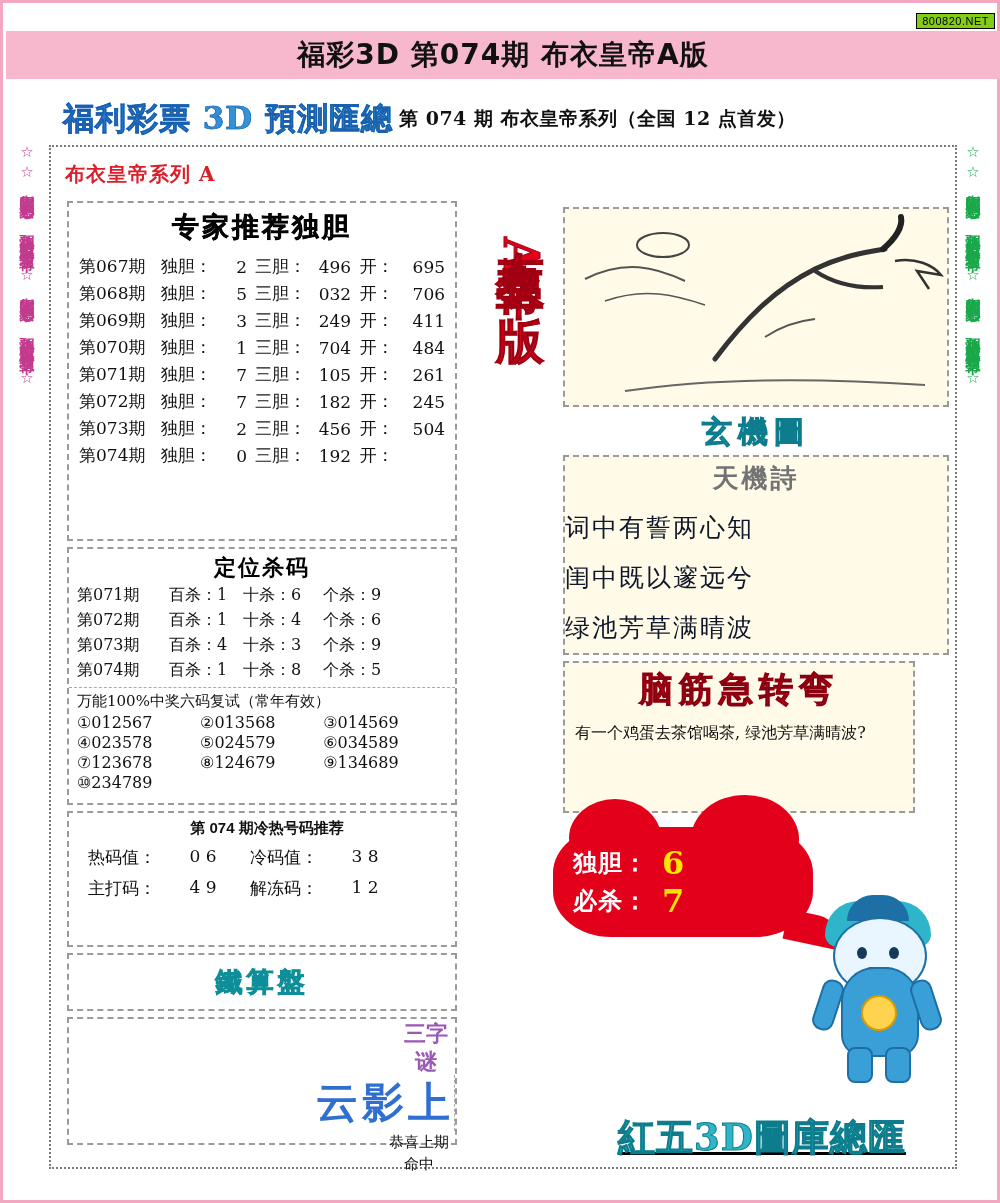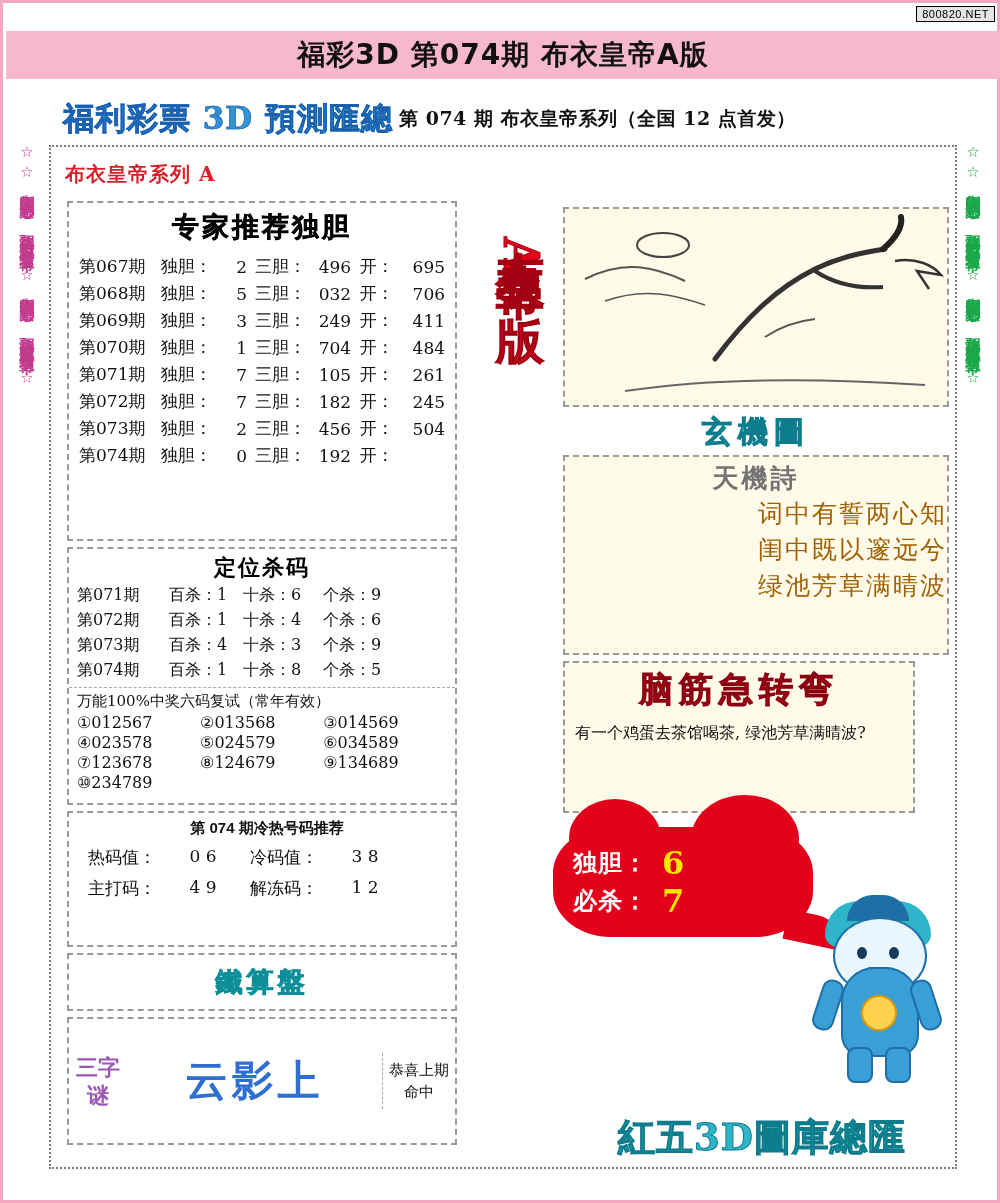--- a/index.html
+++ b/index.html
@@ -14,26 +14,26 @@
     position:absolute;left:0;top:0;width:1000px;height:1203px;
     box-sizing:border-box;
     border:3px solid #f4a7c0;
     background:#fff;
   }
   
   .topbar{
     position:absolute;left:0;top:0;width:1000px;height:24px;
   }
   .site-badge{
-    position:absolute;right:8px;top:3px;
+    position:absolute;right:8px;top:10px;
     border:1px solid #000;
     font-size:11px;
     padding:1px 5px;
     font-family:"Liberation Sans",sans-serif;
-    background:#e5e5e5;
+    background:#84cc16;
     letter-spacing:0.5px;
   }
   
   .header{
     position:absolute;left:3px;top:28px;width:994px;height:48px;
     background:#f7b8cd;
     display:flex;align-items:center;justify-content:center;
   }
   .header .title{
     font-size:28px;font-weight:bold;color:#111;
@@ -149,21 +149,21 @@
   .hcrow .v{width:76px;}
 
   .box-tiesuan{left:8px;top:798px;width:390px;height:58px;
     display:flex;align-items:center;justify-content:center;}
   .tiesuan{
     font-size:27px;font-weight:bold;color:#18b9c6;
     font-family:"DejaVu Serif","Liberation Serif",serif;
     -webkit-text-stroke:1px #0e8e99;letter-spacing:4px;
   }
   .box-riddle{left:8px;top:862px;width:390px;height:128px;}
-  .riddle-inner{display:flex;height:100%;align-items:center;}
+  .riddle-inner{display:flex;height:100%;align-items:flex-end;flex-direction:column;}
   .riddle-label{
     width:58px;font-size:22px;color:#9b59b6;font-weight:bold;
     line-height:28px;text-align:center;
     font-family:"DejaVu Serif","Liberation Serif",serif;
   }
   .riddle-main{
     flex:1;text-align:center;font-size:42px;font-weight:bold;color:#2f6fd0;
     font-family:"DejaVu Serif","Liberation Serif",serif;
     letter-spacing:4px;
     border-right:1px dashed #aaa;
@@ -195,23 +195,23 @@
     font-size:30px;font-weight:bold;color:#2fb5c9;
     -webkit-text-stroke:1px #0d7c8c;letter-spacing:6px;
     font-family:"DejaVu Serif","Liberation Serif",serif;
   }
   .box-poem{left:0px;top:300px;width:386px;height:200px;background:#fffbe8;}
   .poem-title{
     text-align:center;font-size:26px;font-weight:bold;color:#737373;margin-top:4px;
     font-family:"DejaVu Serif","Liberation Serif",serif;letter-spacing:3px;
   }
   .poem-line{
-    text-align:right;font-size:25px;color:#a16207;
-    font-family:"DejaVu Serif","Liberation Serif",serif;
-    line-height:36px;letter-spacing:2px;
+    text-align:left;font-size:25px;color:#0f172a;
+    font-family:"DejaVu Serif","Liberation Serif",serif;
+    line-height:36px;letter-spacing:2px;margin-top:14px;
   }
   .box-naojin{left:0px;top:506px;width:352px;height:152px;background:#fffbe8;}
   .naojin-title{
     text-align:center;font-size:34px;font-weight:bold;color:#e2001a;
     -webkit-text-stroke:1px #8a0010;letter-spacing:6px;margin-top:4px;
     font-family:"DejaVu Serif","Liberation Serif",serif;
   }
   .naojin-q{
     font-size:16px;color:#111;padding:8px 10px 0 10px;line-height:24px;
     font-family:"DejaVu Serif","Liberation Serif",serif;
@@ -249,21 +249,21 @@
   .m-mouth{position:absolute;left:66px;top:72px;width:20px;height:9px;background:#e2001a;border-radius:0 0 10px 10px;}
   .m-arm{position:absolute;width:18px;height:48px;background:#3a9fd6;border:2px solid #1d6fa5;border-radius:10px;top:84px;}
   .m-arm.l{left:14px;transform:rotate(18deg);}
   .m-arm.r{left:112px;transform:rotate(-18deg);}
   .m-leg{position:absolute;width:22px;height:32px;background:#3a9fd6;border:2px solid #1d6fa5;border-radius:8px;top:152px;}
   .m-leg.l{left:44px;}.m-leg.r{left:82px;}
   .m-emblem{position:absolute;left:58px;top:100px;width:32px;height:32px;border-radius:50%;background:#ffd34d;border:2px solid #d99b00;}
 
   .bottom-banner{
     position:absolute;left:0px;top:952px;width:398px;height:62px;
-    display:flex;align-items:center;justify-content:center;
+    display:flex;align-items:center;justify-content:center;text-decoration:underline;
   }
   .bottom-banner .txt{
     font-size:37px;font-weight:bold;color:#2fb5c9;
     -webkit-text-stroke:1px #0d7c8c;letter-spacing:1px;
     font-family:"DejaVu Serif","Liberation Serif",serif;
   }
   
   .ink{position:absolute;left:0;top:0;width:386px;height:200px;}
 </style>
 </head>

